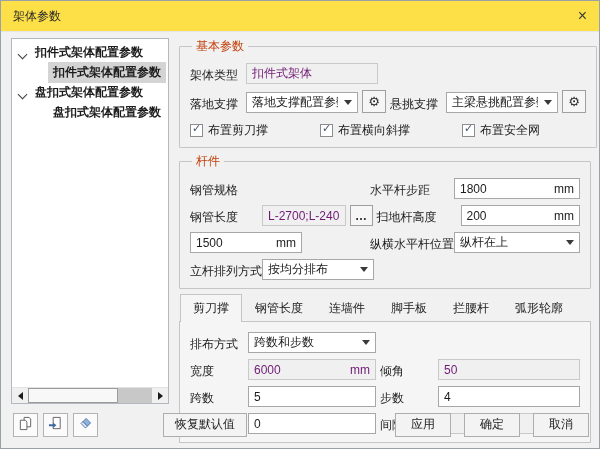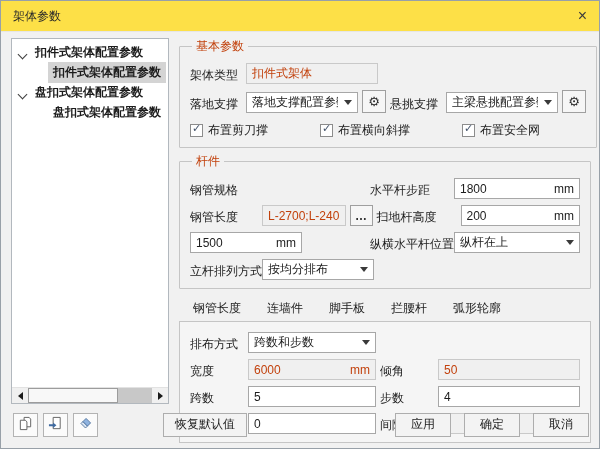--- a/index.html
+++ b/index.html
@@ -37,21 +37,21 @@
   .rightcol{flex:1;display:flex;flex-direction:column;min-width:0;}
   fieldset{border:1px solid #c5c5c5;border-radius:1px;margin:0 0 5px 0;padding:2px 10px 8px 10px;}
   legend{padding:0 4px;margin-left:2px;color:#c2410c;}
   .frow{display:flex;align-items:flex-end;margin-top:6px;}
   .lab{white-space:nowrap;}
   .spacer{flex:1 1 4px;min-width:2px;}
   .field{display:flex;align-items:center;box-sizing:border-box;height:21px;
     border:1px solid #a7a7a7;background:#ffffff;padding:0 5px;overflow:hidden;}
   .field .val{flex:1;white-space:nowrap;overflow:hidden;}
   .field .unit{margin-left:4px;}
-  .field.disabled{background:#f0f0f0;color:#c2410c;border-color:#c9c9c9;}
+  .field.disabled{background:#f0f0f0;color:#701a75;border-color:#c9c9c9;}
   .select .darr{flex:0 0 auto;width:0;height:0;margin-left:6px;
     border-left:4px solid transparent;border-right:4px solid transparent;border-top:5px solid #3a3a3a;}
   .sq-btn{box-sizing:border-box;border:1px solid #9f9f9f;background:#f6f6f6;
     display:flex;align-items:center;justify-content:center;color:#2f2f2f;}
   .gear-btn{width:25px;height:23px;margin-left:4px;font-size:13px;}
   .browse-btn{width:24px;height:21px;margin-left:4px;font-weight:bold;letter-spacing:1px;}
   
   .w56{flex:0 0 56px;} .w72{flex:0 0 72px;} .w84{flex:0 0 84px;} .w58{flex:0 0 58px;}
   .f132{flex:0 0 132px;} .f112{flex:0 0 112px;} .f84{flex:0 0 84px;}
   .f126{flex:0 1 126px;} .f128{flex:0 1 128px;} .f142{flex:0 1 142px;}
@@ -202,20 +202,21 @@
           <span class="lab w72">立杆排列方式</span>
           <div class="field select f112">
             <span class="val">按均分排布</span>
             <span class="darr"></span>
           </div>
         </div>
       </fieldset>
 
       <div class="tabwrap">
         <div class="tabbar">
+          <span class="tab active">剪刀撑</span>
           <span class="tab">钢管长度</span>
           <span class="tab">连墙件</span>
           <span class="tab">脚手板</span>
           <span class="tab">拦腰杆</span>
           <span class="tab">弧形轮廓</span>
         </div>
         <div class="tabpane">
           <div class="frow">
             <span class="lab w58">排布方式</span>
             <div class="field select f128">

